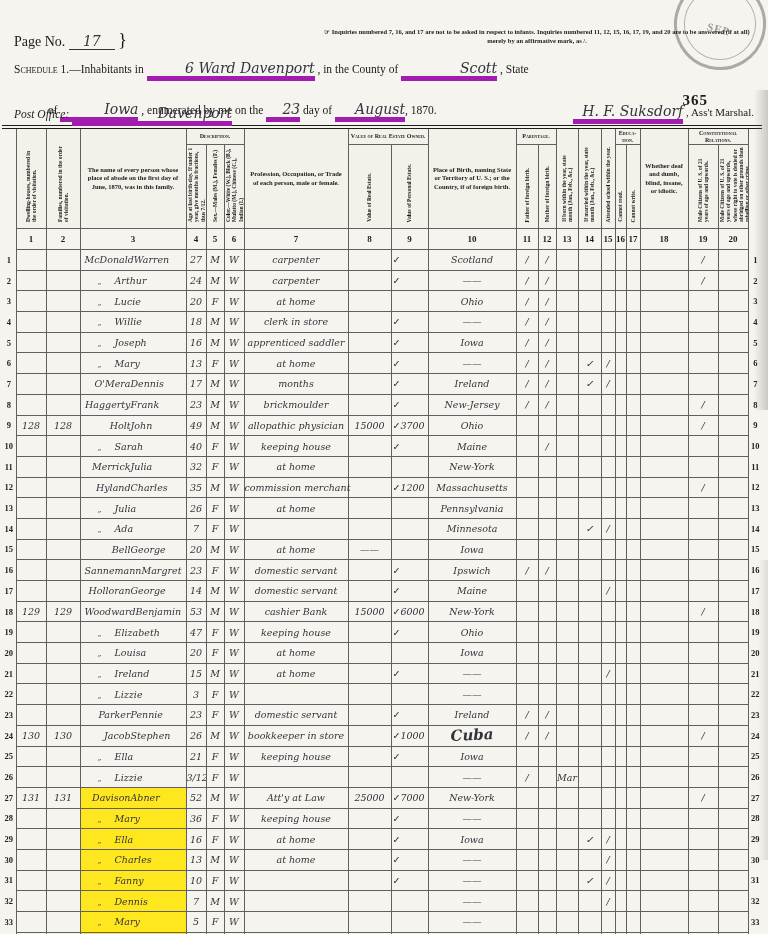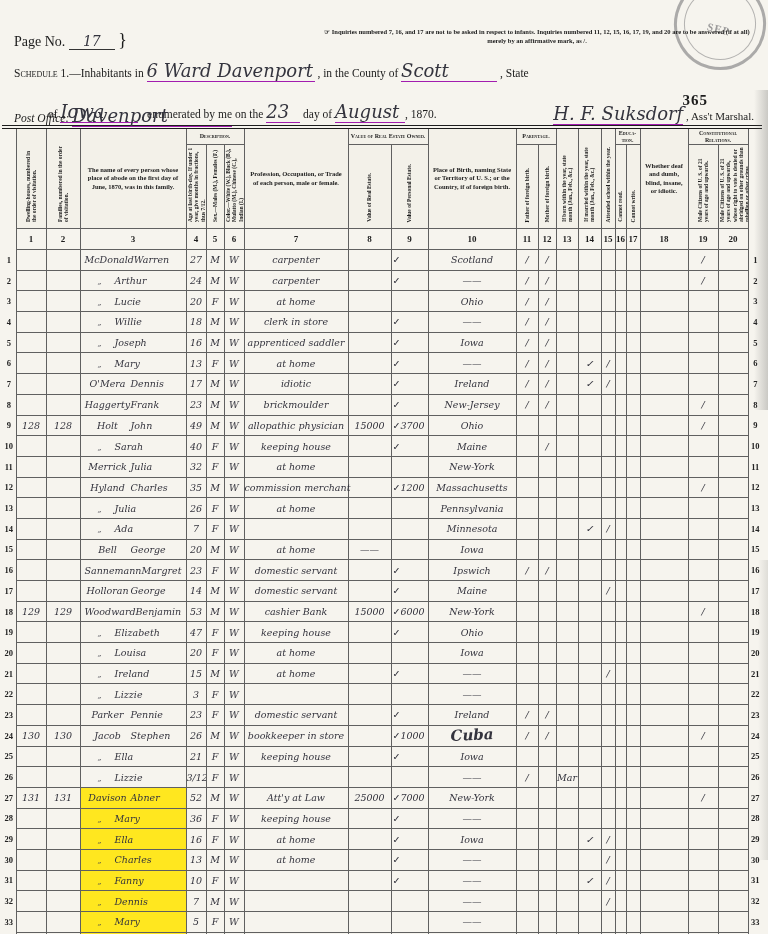--- a/index.html
+++ b/index.html
@@ -21,21 +21,21 @@
   .hw{font-family:"DejaVu Serif",serif;font-style:italic;color:#34343e;}
   .note{position:absolute;left:322px;top:28px;width:430px;font-size:6.5px;font-weight:bold;
     text-align:center;line-height:1.35;color:#222;}
   .stamp{position:absolute;top:-22px;right:2px;width:86px;height:86px;border-radius:50%;
     border:3px solid rgba(80,80,85,.45);transform:rotate(14deg);color:rgba(80,80,85,.55);
     font-weight:bold;text-align:center;}
   .stamp::after{content:"";position:absolute;inset:7px;border-radius:50%;border:1px solid rgba(80,80,85,.4);}
   .stamp span{position:absolute;top:42px;left:0;right:0;font-size:11px;letter-spacing:1px;}
   .sched{position:absolute;left:14px;top:60px;width:750px;font-size:11.5px;white-space:nowrap;}
   .sched .sc{font-variant:small-caps;font-weight:normal;}
-  .fill{display:inline-block;border-bottom:1px solid #a21caf;text-align:left;font-size:18px;}
+  .fill{display:inline-block;border-bottom:5px solid #a21caf;text-align:right;font-size:14px;}
   .sched2{position:absolute;left:48px;top:101px;font-size:11.5px;white-space:nowrap;}
   .sheetno{position:absolute;right:60px;top:92px;font-size:15px;font-weight:bold;letter-spacing:1px;}
   .poffice{position:absolute;left:14px;top:105px;font-size:11.5px;font-style:italic;white-space:nowrap;}
   .marshal{position:absolute;right:14px;top:103px;font-size:11px;white-space:nowrap;}
 
   
   table.census{border-collapse:collapse;table-layout:fixed;width:760px;margin-left:2px;
     border-top:4px double #1d1d1d;}
   col.gut{width:14px;}
   .census td,.census th{padding:0;vertical-align:middle;overflow:hidden;}
@@ -45,21 +45,21 @@
   th.grp{font-size:6px;font-weight:bold;font-variant:small-caps;line-height:1.1;height:15px;text-align:center;}
   th.vhead{vertical-align:bottom;text-align:center;height:79px;}
   th.vhead .v{display:inline-block;writing-mode:vertical-rl;transform:rotate(180deg);
     font-size:5.5px;font-weight:bold;line-height:1.15;max-height:76px;text-align:left;padding:2px 0;}
   th.hhead{font-size:6.5px;font-weight:bold;line-height:1.3;text-align:center;padding:2px 3px;}
   tr.numrow td{height:20px;font-size:9px;font-weight:bold;text-align:center;border:1px solid #606060;}
   tbody td{height:19.7px;}
   tbody td.c{font-size:9.5px;text-align:center;white-space:nowrap;}
   tbody .hwc{font-family:"DejaVu Serif",serif;font-style:italic;color:#33333d;}
   td.namec{text-align:left !important;padding-left:4px !important;font-size:10px;overflow:visible;}
-  td.namec .sur{display:inline-block;min-width:46px;text-align:center;}
+  td.namec .sur{display:inline-block;min-width:46px;text-align:right;}
   td.namec .ditto{display:inline-block;min-width:30px;text-align:center;font-size:8px;color:#44444e;}
   td.namec.hl{background:#ffe71f;}
   td.occc{overflow:visible;font-size:9.3px;}
   td.persc{text-align:left !important;padding-left:1px !important;overflow:visible;}
   td.pobc{overflow:visible;}
   td.pobc.big{font-size:15px;font-weight:bold;transform:rotate(-3deg);}
   td.mkc{font-size:10px;overflow:visible;}
   .chk{font-style:normal;}
 </style>
 </head>
@@ -330,21 +330,21 @@
     <td class="gutc">6</td>
   </tr>
       <tr>
     <td class="gutc">7</td>
     <td class="c hwc"></td>
     <td class="c hwc"></td>
     <td class="c hwc namec"><span class="sur">O'Mera</span><span class="giv">Dennis</span></td>
     <td class="c hwc">17</td>
     <td class="c hwc">M</td>
     <td class="c hwc">W</td>
-    <td class="c hwc occc">idiotic</td>
+    <td class="c hwc occc">months</td>
     <td class="c hwc"></td>
     <td class="c hwc persc"><span class="chk">✓</span></td>
     <td class="c hwc pobc">Ireland</td>
     <td class="c hwc mkc">/</td>
     <td class="c hwc mkc">/</td>
     <td class="c hwc mkc"></td>
     <td class="c hwc mkc">✓</td>
     <td class="c hwc mkc">/</td>
     <td class="c hwc mkc"></td>
     <td class="c hwc mkc"></td>

